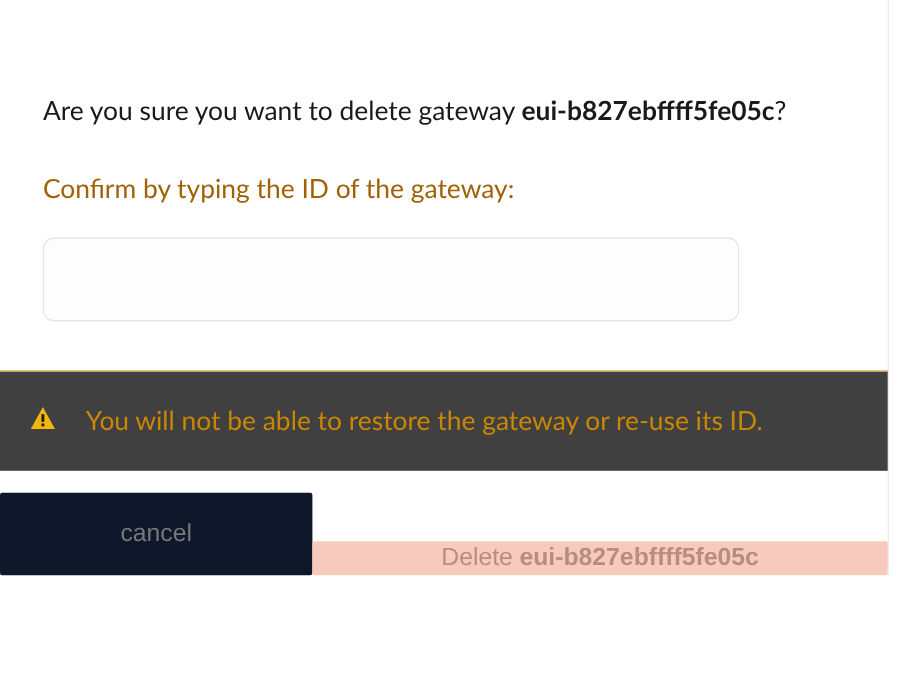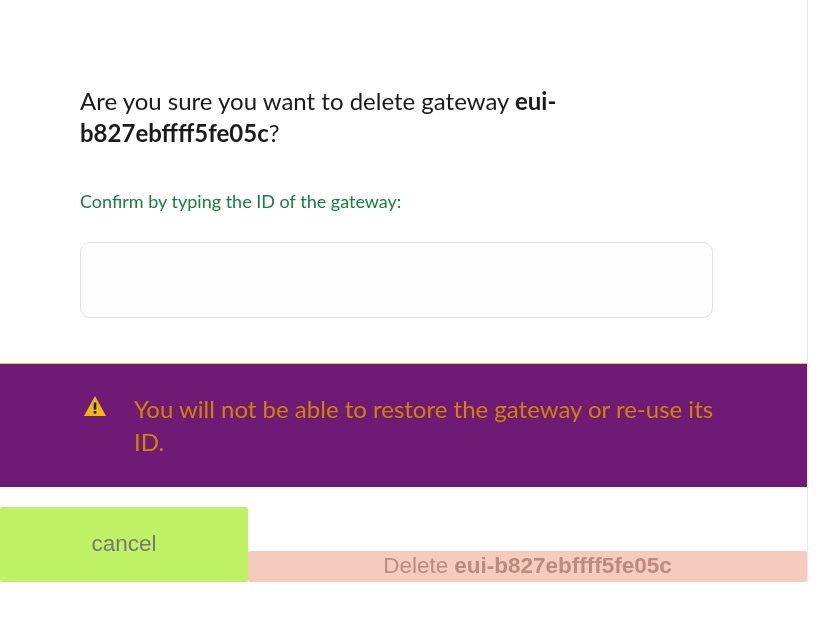--- a/index.html
+++ b/index.html
@@ -14,50 +14,50 @@
       height: 622px;
       overflow: hidden;
     }
     .dialog {
       width: 808px;
       background: #fff;
       position: relative;
       border-right: 1px solid #e8e8e8;
     }
     .dialog-body {
-      padding: 85px 60px 45px 80px;
+      padding: 85px 60px 45px 39px;
     }
     .prompt-line {
       font-size: 24px;
       color: #1a1a1a;
       line-height: 1.35;
       margin-bottom: 40px;
     }
     .prompt-line .strong {
       font-weight: 700;
     }
     .confirm-label {
-      font-size: 18px;
-      color: #15803d;
+      font-size: 24px;
+      color: #a16207;
       margin-bottom: 30px;
     }
     .confirm-input {
       width: 633px;
       height: 76px;
       border: 1px solid #e3e3e3;
       border-radius: 10px;
       font-size: 22px;
       padding: 0 20px;
       outline: none;
       background: #fdfdfd;
     }
     .warning-bar {
-      background: #701a75;
+      background: #404040;
       border-top: 1px solid #f0c34e;
-      padding: 28px 60px 28px 84px;
+      padding: 28px 60px 28px 28px;
       display: flex;
       align-items: flex-start;
       gap: 28px;
     }
     .warning-icon {
       flex-shrink: 0;
       margin-top: 4px;
     }
     .warning-text {
       font-size: 24px;
@@ -72,22 +72,22 @@
     .btn {
       display: flex;
       align-items: center;
       justify-content: center;
       font-size: 22.5px;
       cursor: pointer;
       border: none;
       outline: none;
     }
     .btn-cancel {
-      width: 248px;
-      background: #bef264;
+      width: 284px;
+      background: #0f172a;
       border-radius: 2px;
       color: #777;
     }
     .btn-delete {
       flex: 1;
       background: #f6cbbd;
       border-radius: 2px;
       color: #b98c7e;
       margin-left: 0;
       margin-top: 44px;

